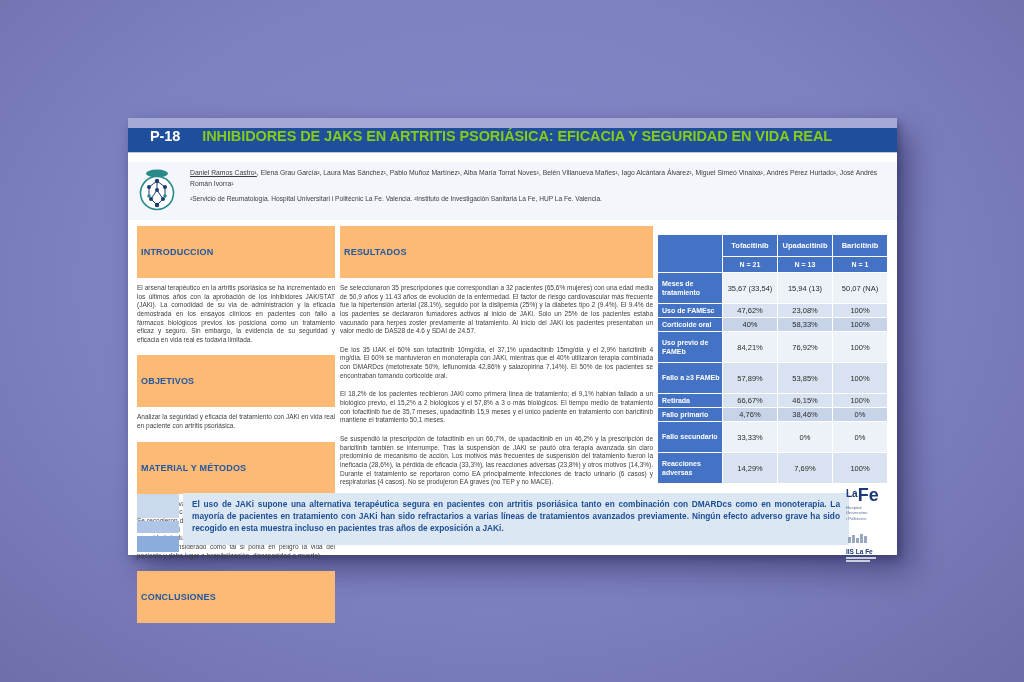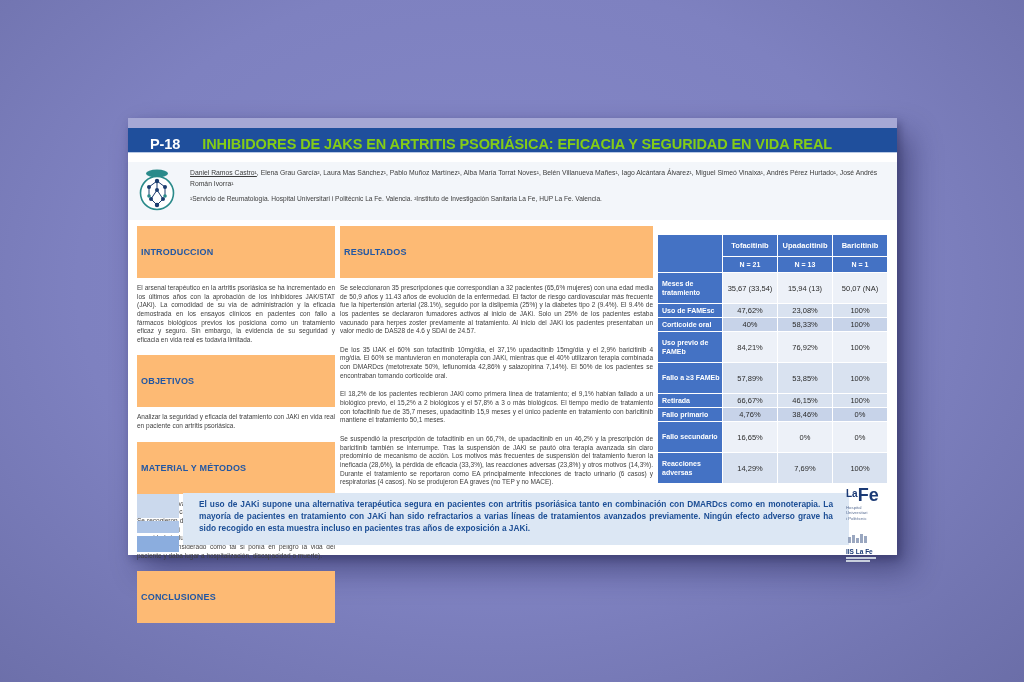--- a/index.html
+++ b/index.html
@@ -5,21 +5,21 @@
   html,body{margin:0;padding:0;width:1024px;height:682px;overflow:hidden;
     font-family:"Liberation Sans",sans-serif;}
   body{background:radial-gradient(ellipse at 48% 42%, #8588c8 0%, #7e81c0 55%, #6b6ea8 100%);}
 
   .poster{position:absolute;left:128px;top:118px;width:769px;height:437px;background:#ffffff;
     box-shadow:14px 16px 28px rgba(25,25,70,.45), 3px 4px 8px rgba(25,25,70,.35);}
 
   .top-strip{position:absolute;left:0;top:0;width:100%;height:10px;background:#a6a8d5;}
 
   .title-bar{position:absolute;left:0;top:10px;width:100%;height:25px;background:#1f4f9c;
-    display:flex;align-items:flex-end;border-bottom:1px solid #b9c9e4;box-sizing:border-box;}
+    display:flex;align-items:flex-start;border-bottom:1px solid #b9c9e4;box-sizing:border-box;}
   .title-bar .pnum{color:#fff;font-weight:bold;font-size:14.5px;margin-left:22px;letter-spacing:-.1px;white-space:nowrap;}
   .title-bar .ptitle{color:#84cc16;font-weight:bold;font-size:14.5px;margin-left:22px;letter-spacing:-.1px;white-space:nowrap;}
 
   .authors-row{position:absolute;left:0;top:44px;width:100%;height:58px;background:#f3f6fa;}
   .mol-icon{position:absolute;left:10px;top:6px;}
   .authors-text{position:absolute;left:62px;top:6px;width:692px;}
   .authors{margin:0;font-size:6.8px;line-height:1.55;color:#3c3c3c;}
   .authors .first{text-decoration:underline;}
   .affils{margin:6px 0 0 0;font-size:6.6px;color:#3c3c3c;}
 
@@ -49,21 +49,21 @@
   .shade-c td{background:#c7d3e9;}
   .row-tall{height:30px;}
   .row-short{height:13px;}
 
   
   .sq{position:absolute;left:9px;width:42px;}
   .sq1{top:376px;height:24px;background:#cbd9ed;}
   .sq2{top:403px;height:12px;background:#aec5e7;}
   .sq3{top:418px;height:16px;background:#8badde;}
   .concl-box{position:absolute;left:55px;top:375px;width:666px;height:52px;background:#dce7f4;box-sizing:border-box;
-    padding:5px 16px;}
+    padding:5px 9px;}
   .concl-box p{margin:0;font-size:8.3px;line-height:1.45;font-weight:bold;color:#1c4e95;text-align:justify;}
 
   .logos{position:absolute;right:5px;top:368px;width:46px;}
   .lafe-line{color:#1b3a75;font-weight:bold;line-height:1;}
   .lafe-la{font-size:10px;vertical-align:4px;}
   .lafe-fe{font-size:18px;}
   .lafe-sub{font-size:4.3px;color:#5a6e94;line-height:1.25;margin-top:1px;}
   .iis{margin-top:8px;}
   .iis-name{font-size:6.5px;font-weight:bold;color:#1b3a75;margin-top:1px;}
   .gbar{height:2px;background:#c8cfdd;margin-top:1.5px;width:30px;}
@@ -195,21 +195,21 @@
           <td>100%</td>
         </tr>
         <tr class="shade-c row-short">
           <th class="blue">Fallo primario</th>
           <td>4,76%</td>
           <td>38,46%</td>
           <td>0%</td>
         </tr>
         <tr class="shade-a row-tall">
           <th class="blue">Fallo secundario</th>
-          <td>16,65%</td>
+          <td>33,33%</td>
           <td>0%</td>
           <td>0%</td>
         </tr>
         <tr class="shade-b row-tall">
           <th class="blue">Reacciones adversas</th>
           <td>14,29%</td>
           <td>7,69%</td>
           <td>100%</td>
         </tr>
       </tbody>

